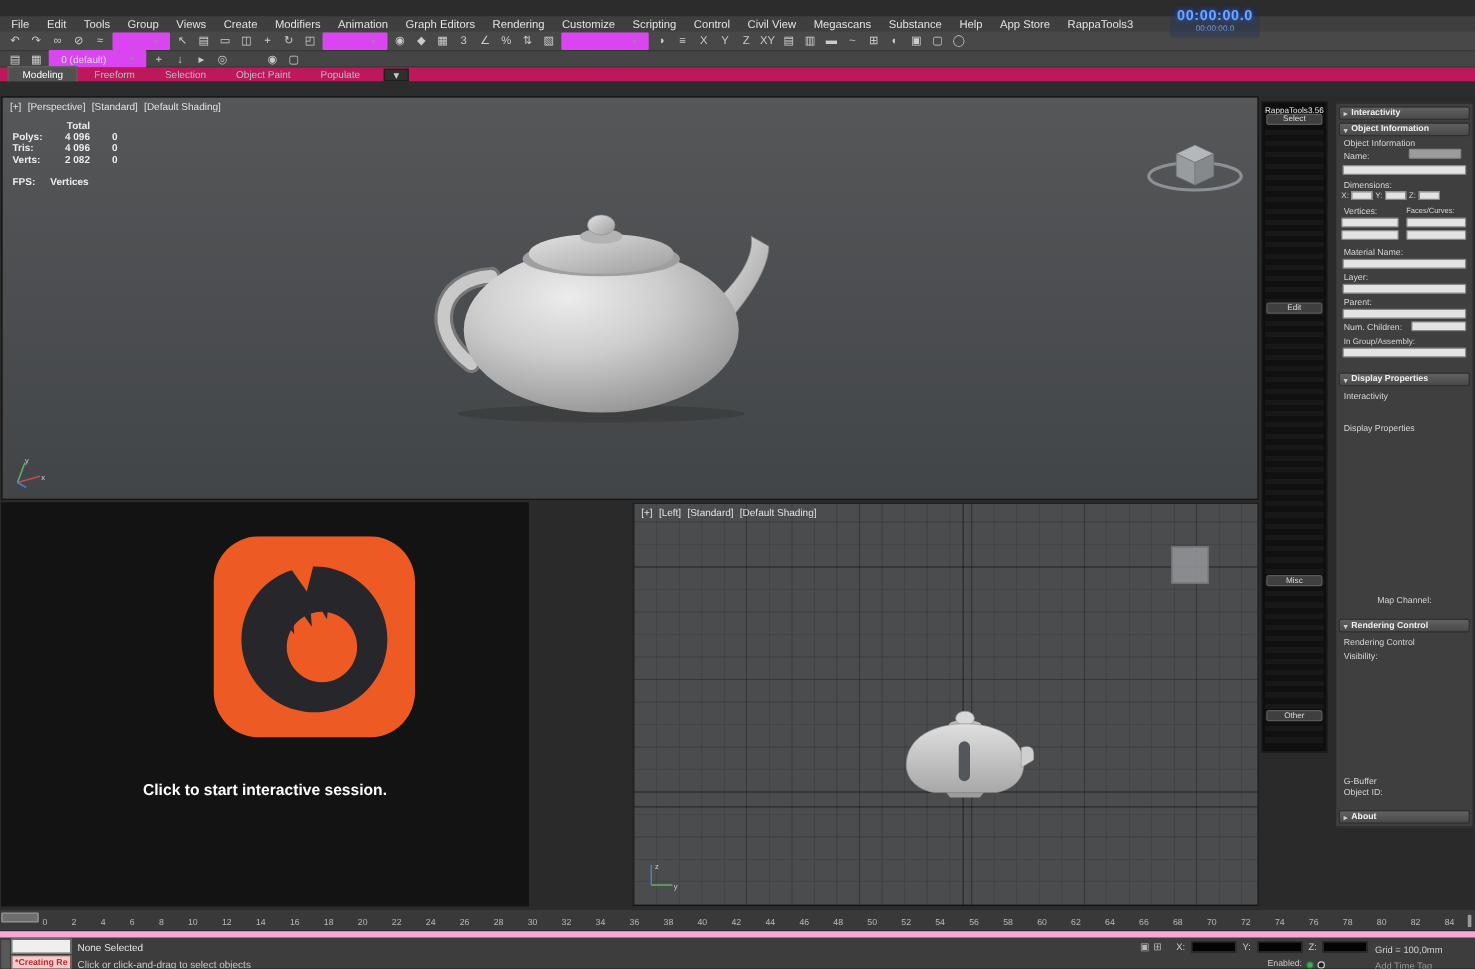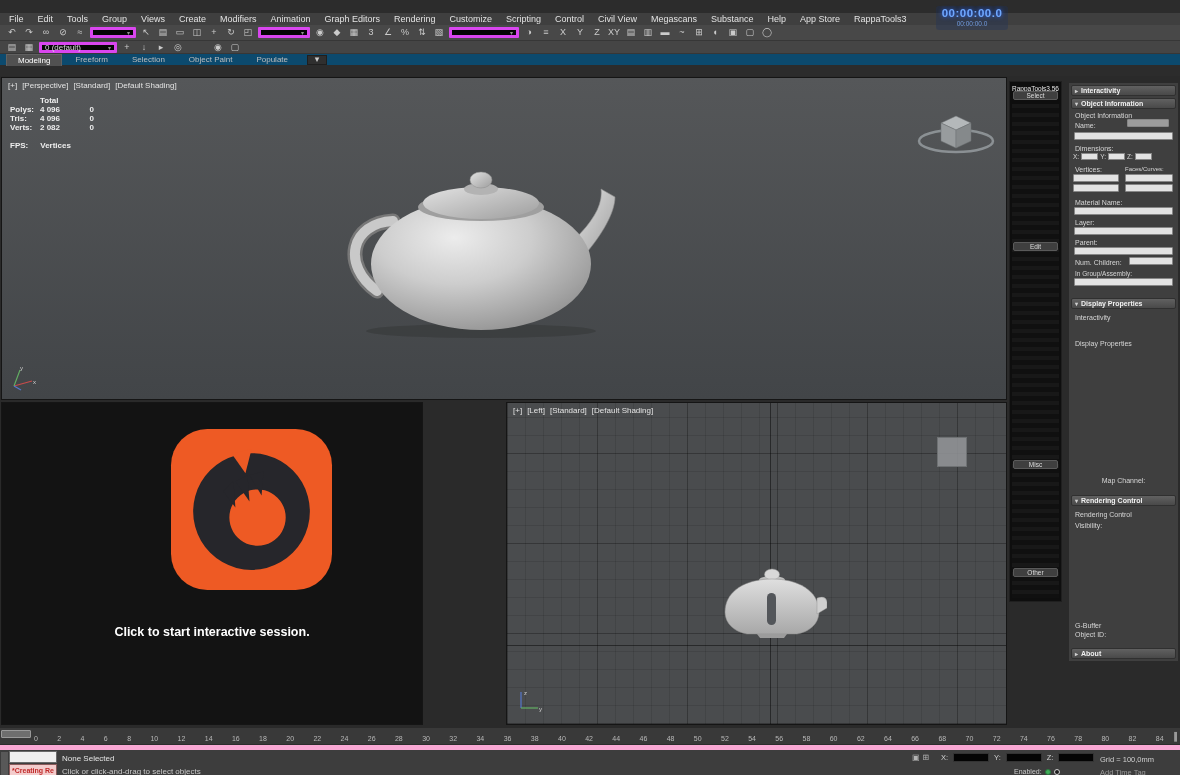--- a/index.html
+++ b/index.html
@@ -12,25 +12,25 @@
             display:flex;align-items:center;gap:4px;padding-left:3px;font-size:9px;color:#1b1b1b;}
   .titleicon{width:9px;height:9px;border-radius:2px;background:linear-gradient(135deg,#35b2d9,#17618f);}
   .menubar{position:absolute;left:0;top:13px;width:100%;height:12px;background:#3f3f3f;display:flex;align-items:center;padding-left:2px;}
   .menu-item{padding:0 7px;font-size:9px;color:#e2e2e2;line-height:12px;white-space:nowrap;}
   .toolbar1{position:absolute;left:0;top:25px;width:100%;height:16px;background:#484848;border-bottom:1px solid #373737;
             display:flex;align-items:center;gap:2px;padding-left:4px;}
   .toolbar2{position:absolute;left:0;top:41px;width:100%;height:13px;background:#454545;border-bottom:1px solid #373737;
             display:flex;align-items:center;gap:2px;padding-left:4px;}
   .tbseg{display:flex;gap:1px;align-items:center;}
   .tbi{width:16px;height:13px;display:flex;align-items:center;justify-content:center;color:#cbcbcb;font-size:9px;line-height:1;}
-  .dd{height:11px;background:#050505;border:3px solid #d946ef;color:#dcdcdc;font-size:8px;display:flex;align-items:center;
+  .dd{height:11px;background:#050505;border:7px solid #d946ef;color:#dcdcdc;font-size:8px;display:flex;align-items:center;
       padding:0 3px;border-radius:1px;}
   .dd::after{content:"▾";margin-left:auto;font-size:6px;color:#8f8f8f;padding-left:3px;}
   .gap20{width:20px;}
-  .ribbonrow{position:absolute;left:0;top:54px;width:100%;height:11px;background:#0c4a6e;display:flex;align-items:center;padding-left:6px;gap:2px;}
+  .ribbonrow{position:absolute;left:0;top:54px;width:100%;height:11px;background:#be185d;display:flex;align-items:flex-end;padding-left:6px;gap:2px;}
   .rtab{font-size:8px;color:#bdbdbd;padding:1px 11px;line-height:9px;}
   .rtab.active{background:#515151;color:#ffffff;border:1px solid #616161;border-bottom:none;}
   .rddl{background:#2f2f2f;border:1px solid #1f1f1f;width:20px;height:10px;margin-left:6px;}
   .polybar{position:absolute;left:0;top:65px;width:100%;height:11px;background:#373737;border-top:1px solid #2d2d2d;
            display:flex;align-items:center;padding-left:8px;font-size:8px;color:#c9c9c9;}
 
   
   .workarea{position:absolute;left:0;top:76px;width:1180px;height:651px;background:#2a2a2a;}
   .vp{position:absolute;border:1px solid #151515;overflow:hidden;}
   .vp-persp{left:1px;top:77px;width:1006px;height:323px;background:linear-gradient(#555759,#424548);}
@@ -41,21 +41,21 @@
       repeating-linear-gradient(0deg,  rgba(0,0,0,0.20) 0 1px, transparent 1px 90px),
       repeating-linear-gradient(90deg, rgba(0,0,0,0.10) 0 1px, transparent 1px 18px),
       repeating-linear-gradient(0deg,  rgba(0,0,0,0.10) 0 1px, transparent 1px 18px);}
   .vplabels{position:absolute;left:6px;top:3px;display:flex;gap:5px;font-size:8px;color:#e3e3e3;}
   .vplabels span{white-space:nowrap;}
   .axis-v{position:absolute;left:263px;top:0;width:1px;height:100%;background:rgba(0,0,0,0.45);}
   .axis-h{position:absolute;left:0;top:242px;width:100%;height:1px;background:rgba(0,0,0,0.45);}
   .stats{position:absolute;left:8px;top:18px;font-size:8px;font-weight:bold;color:#ededed;}
   .stat-row,.stat-head{display:flex;line-height:9px;}
   .s-l{width:30px;text-align:left;}
-  .s-t{width:32px;}
+  .s-t{width:32px;text-align:right;}
   .s-s{width:22px;text-align:right;}
   .fps{display:flex;gap:12px;margin-top:9px;}
   .tripod{position:absolute;}
   .viewcube2{position:absolute;left:430px;top:34px;width:30px;height:30px;background:rgba(148,151,154,0.85);
              border:1px solid #6e7173;}
   .corona-msg{position:absolute;left:0;top:222px;width:100%;text-align:center;color:#ffffff;font-weight:bold;font-size:12.5px;}
 
   
   .rappa{position:absolute;left:1009px;top:81px;width:53px;height:521px;background:#0e0e0e;border:1px solid #1f1f1f;}
   .rappa::before{content:"";position:absolute;left:2px;right:2px;top:22px;bottom:3px;

